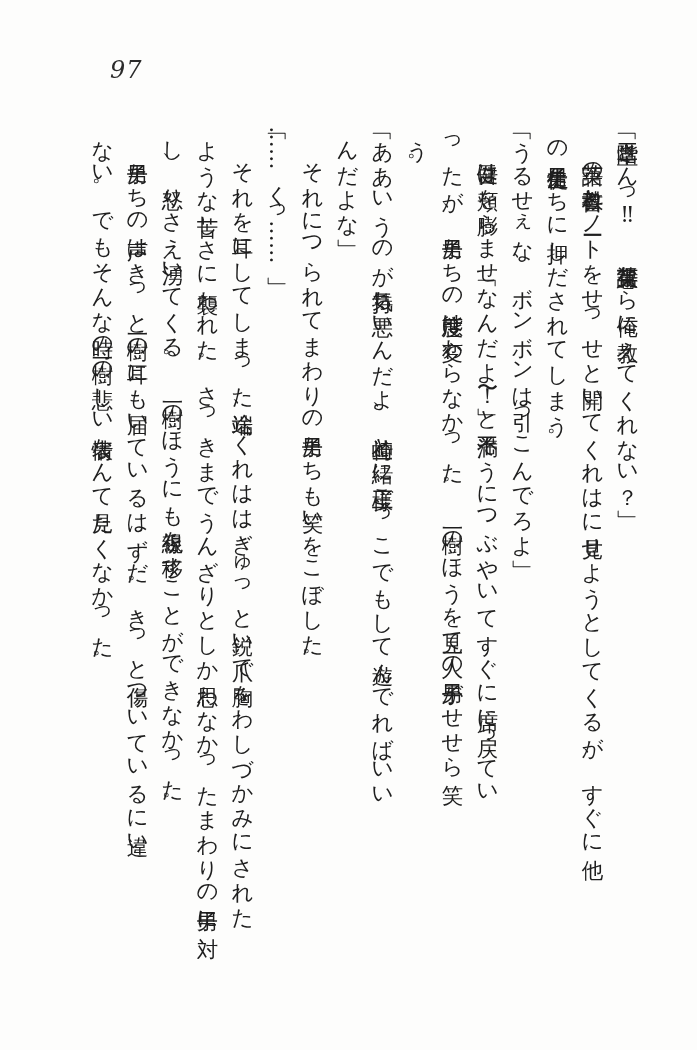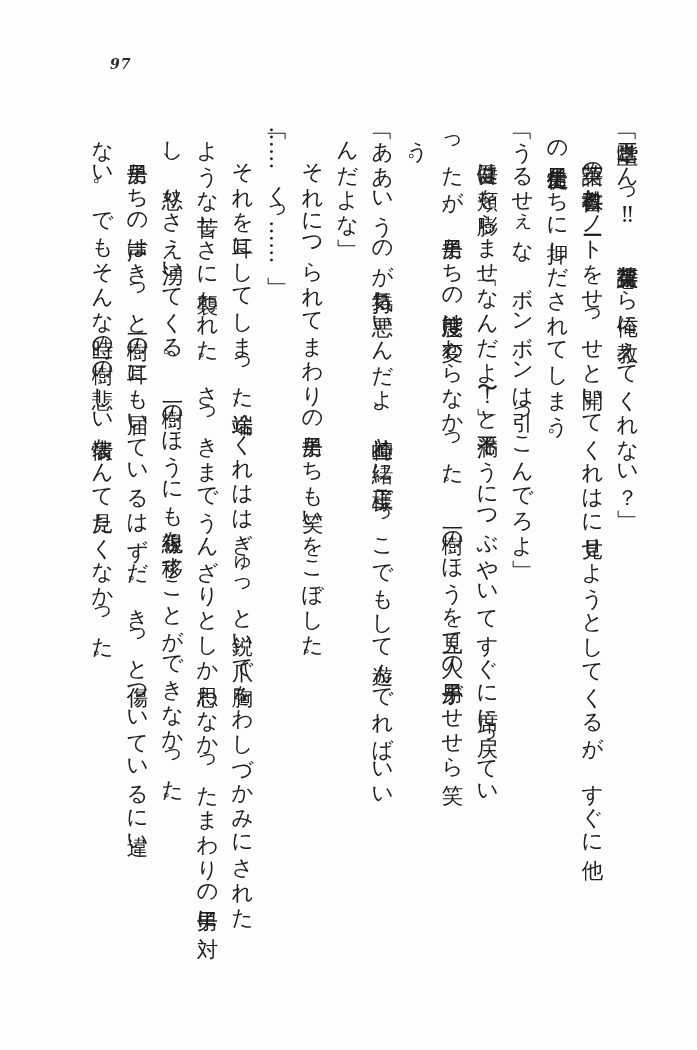--- a/index.html
+++ b/index.html
@@ -16,25 +16,24 @@
     height: 1050px;
     background: #fdfdfc;
     overflow: hidden;
     font-family: "DejaVu Serif", "Liberation Serif", serif;
   }
 
   .page-number {
     position: absolute;
     top: 56px;
     left: 110px;
-    font-size: 14px;
+    font-size: 24px;
     font-style: italic;
     color: #2b2b2b;
     letter-spacing: 1px;
-    font-weight: bold;
   }
 
   .body-text {
     position: absolute;
     top: 126px;
     right: 52px;
     height: 860px;
     writing-mode: vertical-rl;
     -webkit-writing-mode: vertical-rl;
     text-orientation: mixed;

